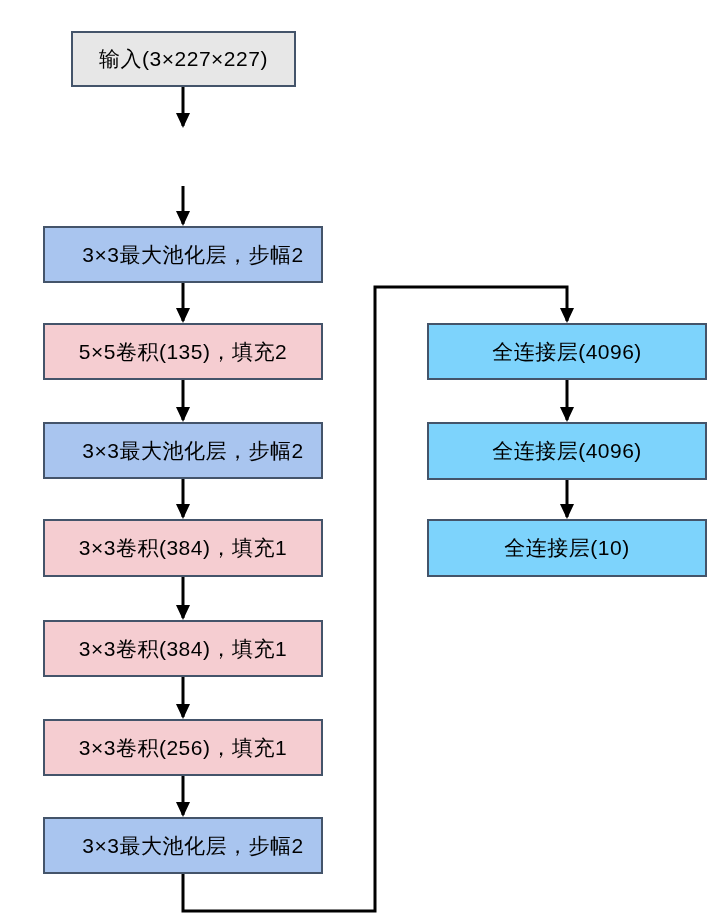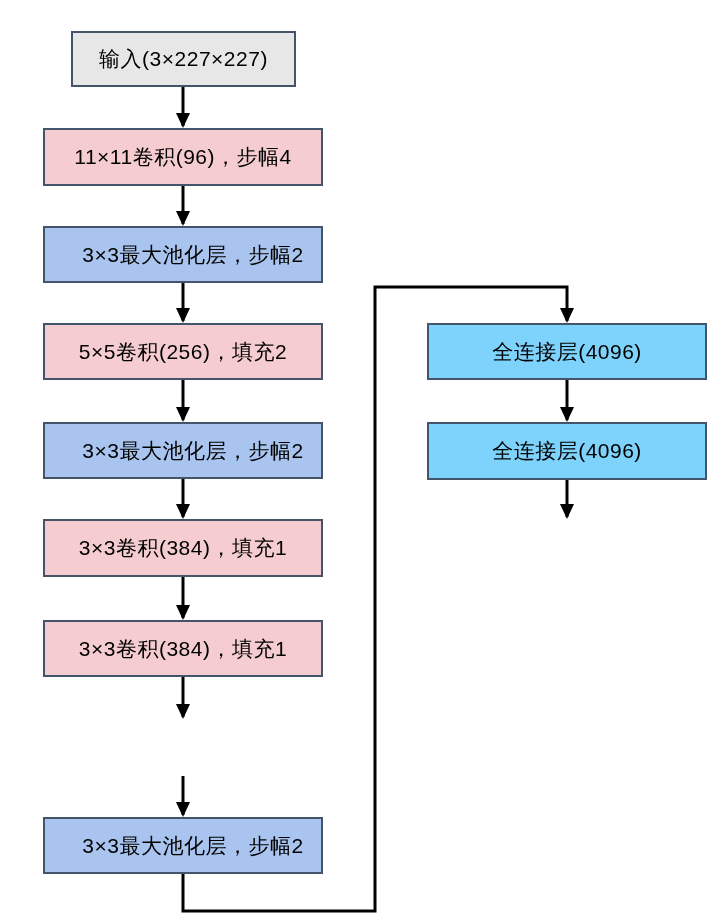--- a/index.html
+++ b/index.html
@@ -76,23 +76,24 @@
     <line x1="183" y1="677" x2="183" y2="717" stroke="#000" stroke-width="3" marker-end="url(#ah)"></line>
     <line x1="183" y1="776" x2="183" y2="815" stroke="#000" stroke-width="3" marker-end="url(#ah)"></line>
 
     <polyline points="183,874 183,911 375,911 375,287 567,287 567,321" fill="none" stroke="#000" stroke-width="3" marker-end="url(#ah)"></polyline>
 
     <line x1="567" y1="380" x2="567" y2="420" stroke="#000" stroke-width="3" marker-end="url(#ah)"></line>
     <line x1="567" y1="480" x2="567" y2="517" stroke="#000" stroke-width="3" marker-end="url(#ah)"></line>
   </svg>
 
   <div class="node fill-gray n-input">输入(3×227×227)</div>
-  <div class="node fill-pink n-conv1">11×11卷积(96)，步幅4</div>
   <div class="node fill-blue n-pool1">3×3最大池化层，步幅2</div>
-  <div class="node fill-pink n-conv2">5×5卷积(256)，填充2</div>
+  <div class="node fill-pink n-conv2">5×5卷积(135)，填充2</div>
   <div class="node fill-blue n-pool2">3×3最大池化层，步幅2</div>
   <div class="node fill-pink n-conv3">3×3卷积(384)，填充1</div>
   <div class="node fill-pink n-conv4">3×3卷积(384)，填充1</div>
+  <div class="node fill-pink n-conv5">3×3卷积(256)，填充1</div>
   <div class="node fill-blue n-pool3">3×3最大池化层，步幅2</div>
   <div class="node fill-green n-fc1">全连接层(4096)</div>
   <div class="node fill-green n-fc2">全连接层(4096)</div>
+  <div class="node fill-green n-fc3">全连接层(10)</div>
 
 </div>
 
 </body></html>

